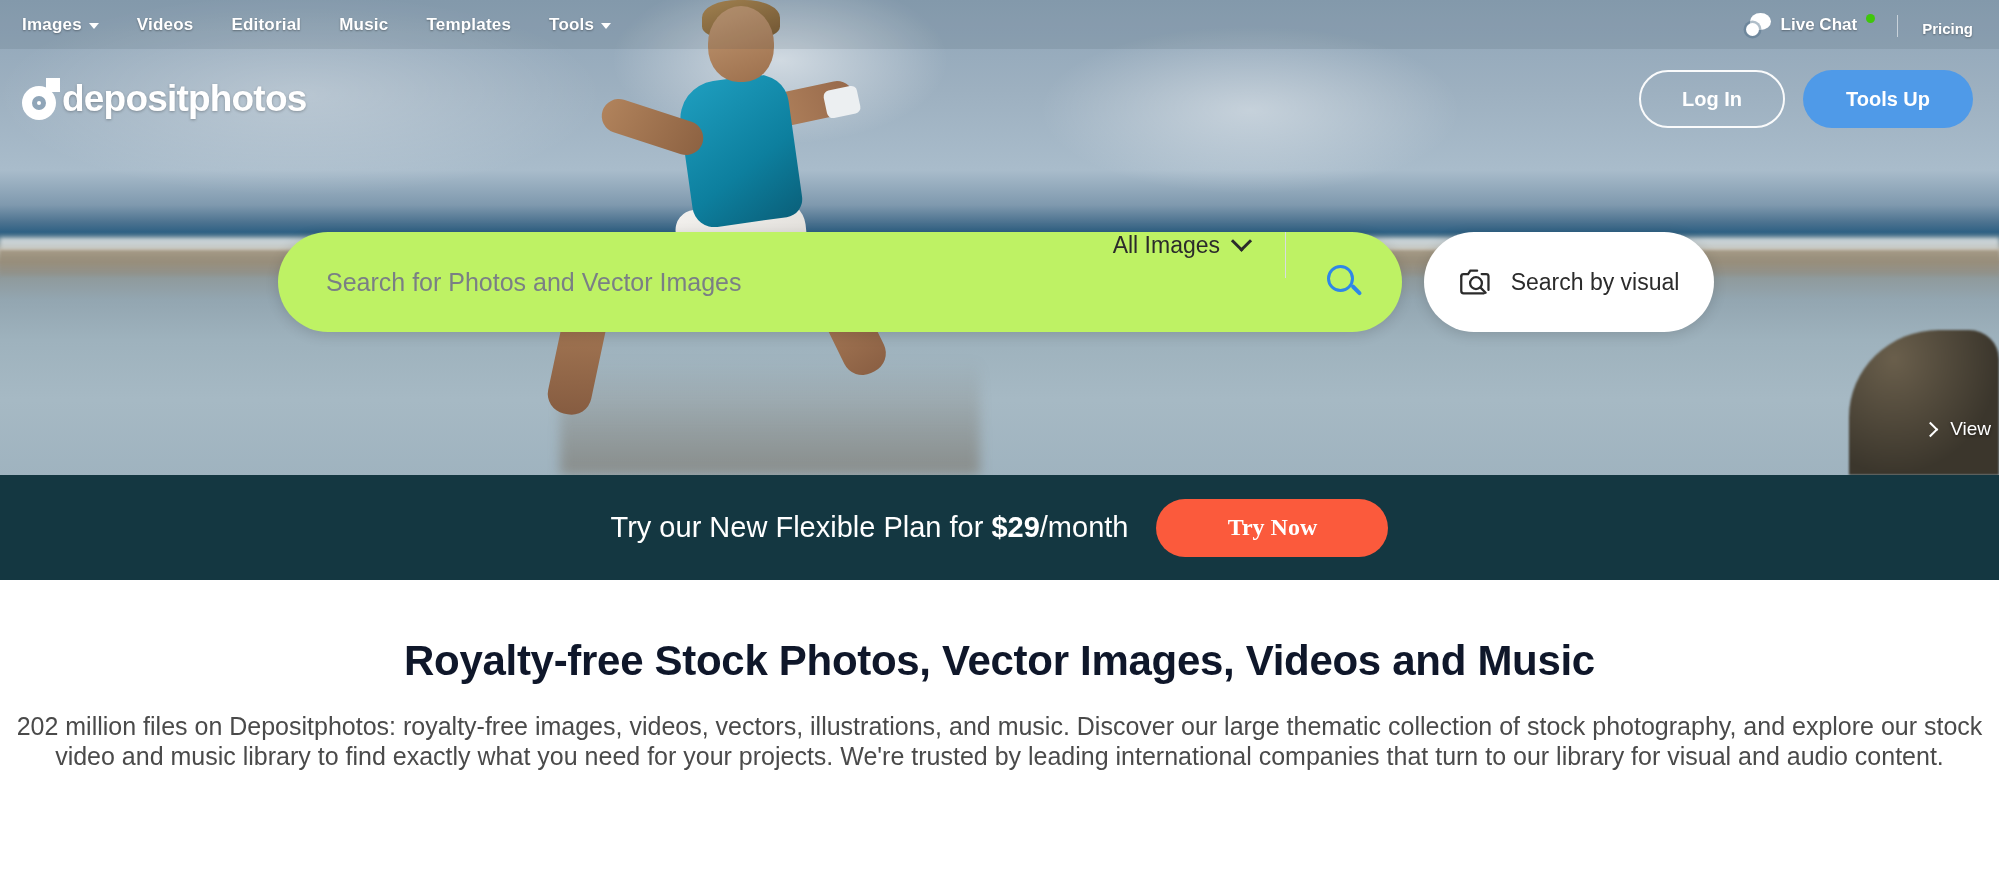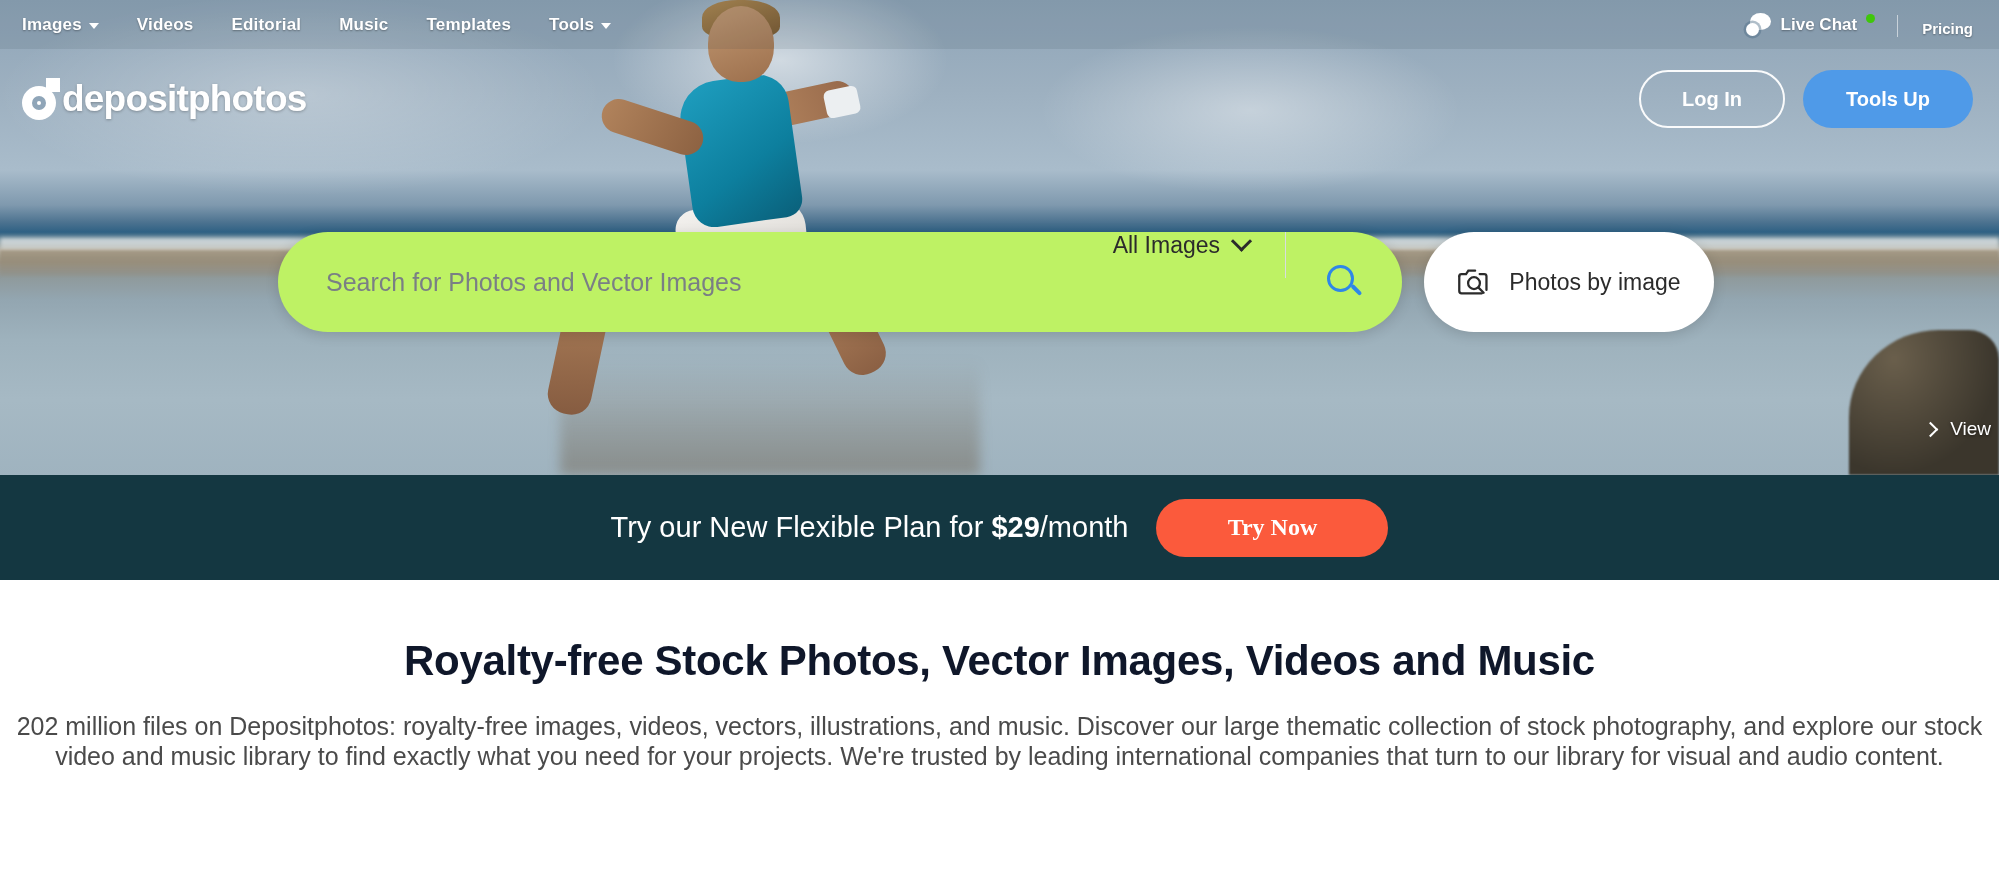--- a/index.html
+++ b/index.html
@@ -575,21 +575,21 @@
       </div>
 
       <button class="btn-by-image">
         <svg class="cam-icon" viewBox="0 0 30 26" fill="none" stroke="#2b2b2b" stroke-width="2">
           <path d="M2 8a2 2 0 0 1 2-2h4l2-3h6" stroke-linecap="round"></path>
           <path d="M2 8v13a2 2 0 0 0 2 2h18" stroke-linecap="round"></path>
           <path d="M26 20V8a2 2 0 0 0-2-2h-4" stroke-linecap="round"></path>
           <circle cx="15" cy="14" r="5.2"></circle>
           <path d="M19 18l4.5 4.5" stroke-linecap="round"></path>
         </svg>
-        <span>Photos by image</span>
+        <span>Search by visual</span>
       </button>
     </div>
 
     <div class="view-hint">
       <span class="ch"></span>
       <span>View</span>
     </div>
   </div>
 
   <div class="promo">

